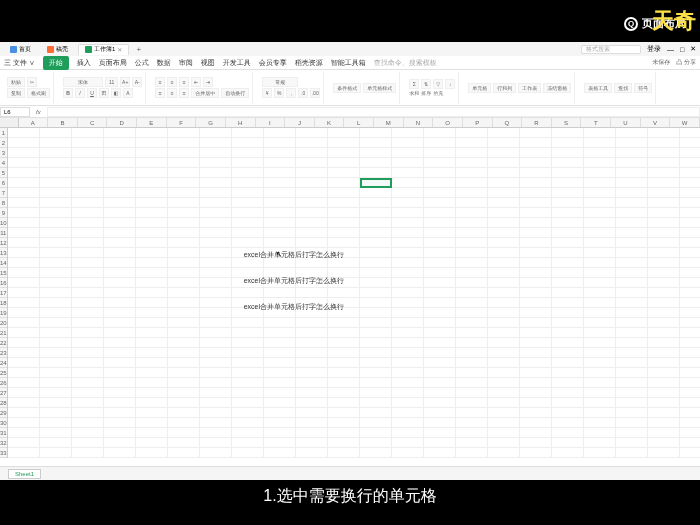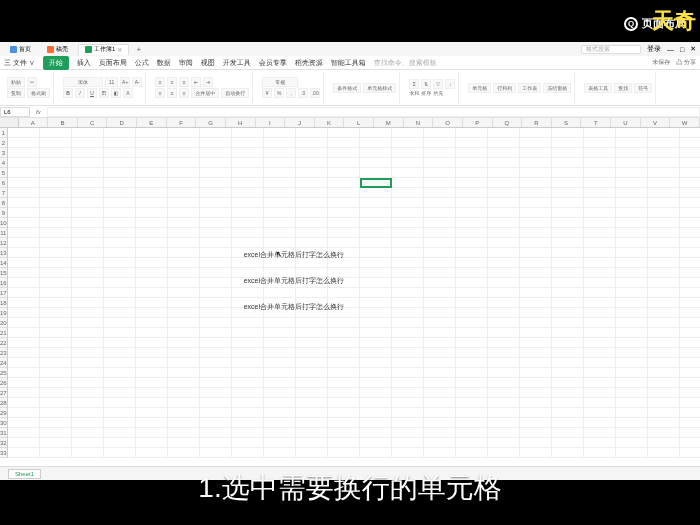--- a/index.html
+++ b/index.html
@@ -41,21 +41,21 @@
 .cell { width: 32px; border-right: 1px solid #eee; font-size: 6px; padding: 0 2px; line-height: 10px; }
 .active-cell { position: absolute; border: 2px solid #1e9e5a; background: rgba(30,158,90,0.05); pointer-events: none; }
 .merged-text { position: absolute; font-size: 7px; color: #333; white-space: nowrap; }
 .cursor-arrow { position: absolute; font-size: 8px; color: #000; }
 .sheet-tabs { position: absolute; bottom: 0; left: 0; height: 14px; width: 100%; background: #f5f5f5; border-top: 1px solid #ddd; display: flex; align-items: center; padding: 0 8px; }
 .sheet-tab { font-size: 6px; padding: 1px 6px; background: #fff; border: 1px solid #ccc; color: #1e9e5a; }
 .overlay-brand { position: absolute; top: 16px; right: 14px; display: flex; align-items: center; gap: 4px; color: #fff; }
 .brand-logo { width: 14px; height: 14px; border: 2px solid #fff; border-radius: 50%; display: flex; align-items: center; justify-content: center; font-size: 8px; font-weight: bold; }
 .brand-text { font-size: 11px; font-weight: bold; }
 .brand-big { position: absolute; top: 6px; right: 4px; font-size: 22px; font-weight: bold; color: #fde047; }
-.caption { position: absolute; bottom: 18px; left: 0; width: 100%; text-align: center; color: #fff; font-size: 28px; font-weight: 500; text-shadow: 0 1px 2px rgba(0,0,0,0.5); margin-top: 44px; }
+.caption { position: absolute; bottom: 18px; left: 0; width: 100%; text-align: center; color: #fff; font-size: 16px; font-weight: 500; text-shadow: 0 1px 2px rgba(0,0,0,0.5); margin-top: 44px; }
 </style>
 </head>
 <body>
 
 <div class="overlay-brand">
   <span class="brand-logo">Q</span>
   <span class="brand-text">页面布局</span>
 </div>
 <div class="brand-big">天奇</div>
 

